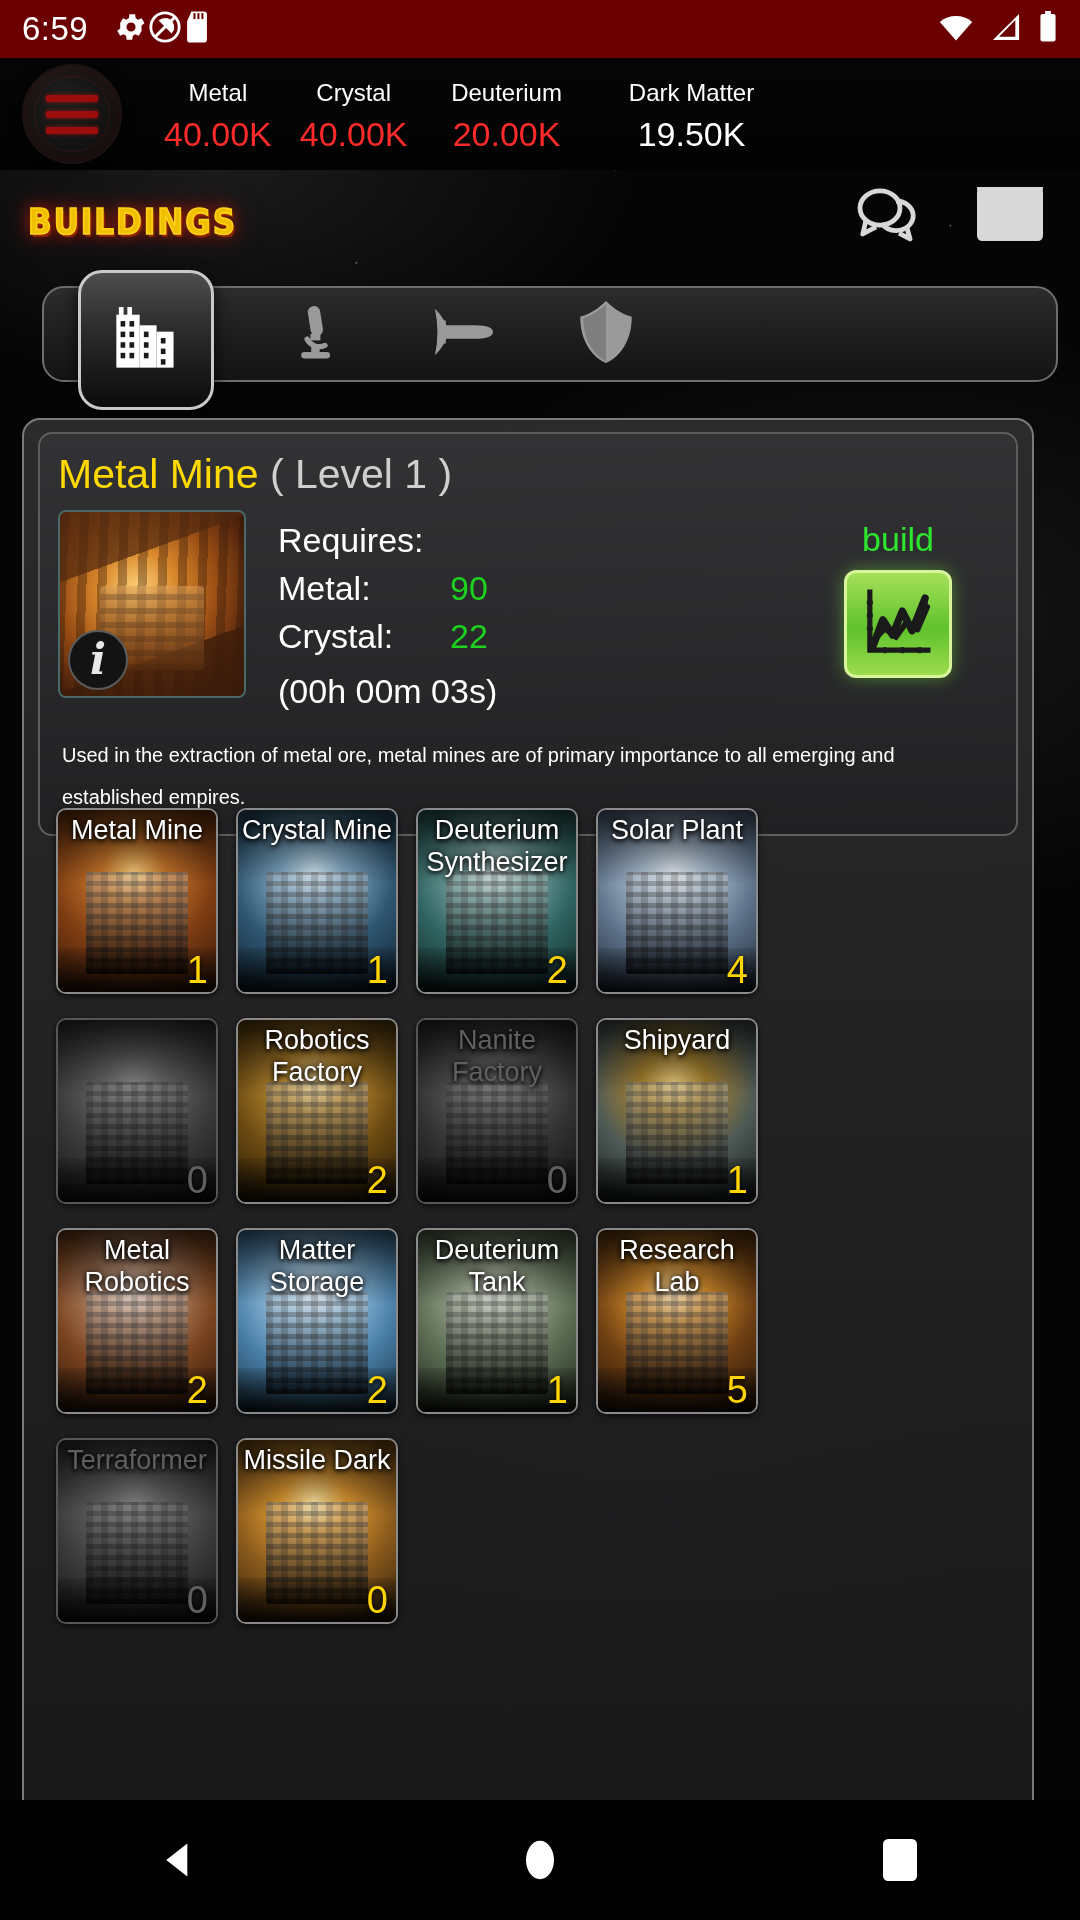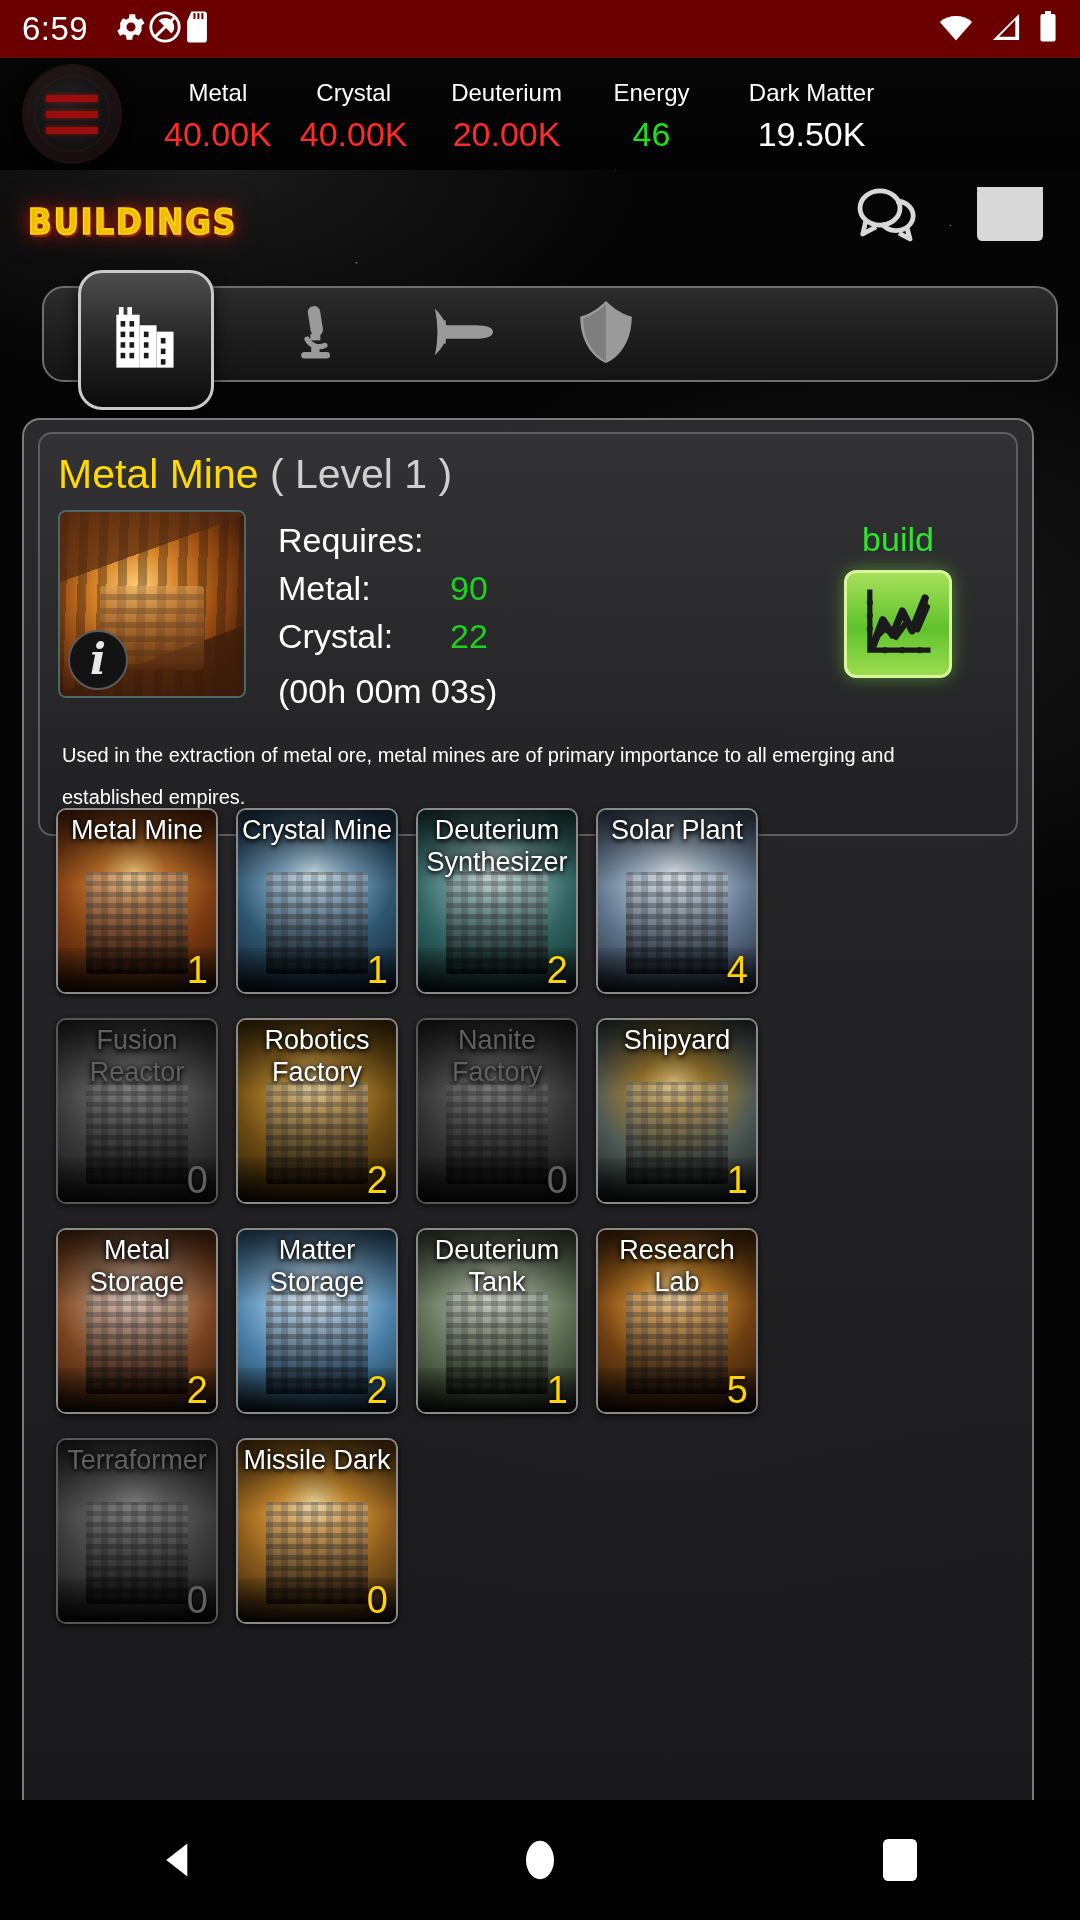--- a/index.html
+++ b/index.html
@@ -296,24 +296,20 @@
         <span class="res-name">Metal</span>
         <span class="res-val" style="color:#ff2a2a">40.00K</span>
       </div>
       <div class="res">
         <span class="res-name">Crystal</span>
         <span class="res-val" style="color:#ff2a2a">40.00K</span>
       </div>
       <div class="res" style="min-width:170px">
         <span class="res-name">Deuterium</span>
         <span class="res-val" style="color:#ff2a2a">20.00K</span>
-      </div>
-      <div class="res">
-        <span class="res-name">Energy</span>
-        <span class="res-val" style="color:#1ee01e">46</span>
       </div>
       <div class="res" style="min-width:200px">
         <span class="res-name">Dark Matter</span>
         <span class="res-val" style="color:#ffffff">19.50K</span>
       </div>
     </div>
   </div>
 
   <div id="title-row">
     <div id="page-title">Buildings</div>
@@ -493,21 +489,20 @@
           <div class="footer"></div>
           <div class="bname">Solar Plant</div>
           <div class="blevel">4</div>
         </div>
         <div class="bcard locked">
           <div class="art" style="background: radial-gradient(circle at 48% 34%, rgb(217, 221, 224) 0%, rgb(154, 161, 166) 22%, rgb(86, 92, 97) 56%, rgb(28, 31, 34) 100%), linear-gradient(rgb(154, 161, 166), rgb(28, 31, 34));">
             <div style="position: absolute; left: 18%; bottom: 10%; width: 64%; height: 56%; border-radius: 3px; background: linear-gradient(rgba(255, 255, 255, 0.28), rgba(0, 0, 0, 0.55)), repeating-linear-gradient(0deg, rgba(0, 0, 0, 0.35) 0px, rgba(0, 0, 0, 0.35) 5px, transparent 5px, transparent 11px), repeating-linear-gradient(90deg, rgba(0, 0, 0, 0.25) 0px, rgba(0, 0, 0, 0.25) 7px, transparent 7px, transparent 15px);"></div>
           </div>
           <div class="shade"></div>
           <div class="footer"></div>
-          <div class="bname">Fusion Reactor</div>
           <div class="blevel">0</div>
         </div>
         <div class="bcard">
           <div class="art" style="background: radial-gradient(circle at 48% 34%, rgb(242, 212, 138) 0%, rgb(187, 138, 49) 22%, rgb(107, 74, 18) 56%, rgb(36, 23, 5) 100%), linear-gradient(rgb(187, 138, 49), rgb(36, 23, 5));">
             <div style="position: absolute; left: 18%; bottom: 10%; width: 64%; height: 56%; border-radius: 3px; background: linear-gradient(rgba(255, 255, 255, 0.28), rgba(0, 0, 0, 0.55)), repeating-linear-gradient(0deg, rgba(0, 0, 0, 0.35) 0px, rgba(0, 0, 0, 0.35) 5px, transparent 5px, transparent 11px), repeating-linear-gradient(90deg, rgba(0, 0, 0, 0.25) 0px, rgba(0, 0, 0, 0.25) 7px, transparent 7px, transparent 15px);"></div>
           </div>
           <div class="shade"></div>
           <div class="footer"></div>
           <div class="bname">Robotics Factory</div>
           <div class="blevel">2</div>
@@ -529,21 +524,21 @@
           <div class="footer"></div>
           <div class="bname">Shipyard</div>
           <div class="blevel">1</div>
         </div>
         <div class="bcard">
           <div class="art" style="background: radial-gradient(circle at 48% 34%, rgb(232, 205, 187) 0%, rgb(185, 140, 110) 22%, rgb(122, 67, 31) 56%, rgb(42, 20, 7) 100%), linear-gradient(rgb(185, 140, 110), rgb(42, 20, 7));">
             <div style="position: absolute; left: 18%; bottom: 10%; width: 64%; height: 56%; border-radius: 3px; background: linear-gradient(rgba(255, 255, 255, 0.28), rgba(0, 0, 0, 0.55)), repeating-linear-gradient(0deg, rgba(0, 0, 0, 0.35) 0px, rgba(0, 0, 0, 0.35) 5px, transparent 5px, transparent 11px), repeating-linear-gradient(90deg, rgba(0, 0, 0, 0.25) 0px, rgba(0, 0, 0, 0.25) 7px, transparent 7px, transparent 15px);"></div>
           </div>
           <div class="shade"></div>
           <div class="footer"></div>
-          <div class="bname">Metal Storage</div>
+          <div class="bname">Metal Robotics</div>
           <div class="blevel">2</div>
         </div>
         <div class="bcard">
           <div class="art" style="background: radial-gradient(circle at 48% 34%, rgb(223, 240, 251) 0%, rgb(156, 198, 228) 22%, rgb(74, 127, 168) 56%, rgb(22, 48, 63) 100%), linear-gradient(rgb(156, 198, 228), rgb(22, 48, 63));">
             <div style="position: absolute; left: 18%; bottom: 10%; width: 64%; height: 56%; border-radius: 3px; background: linear-gradient(rgba(255, 255, 255, 0.28), rgba(0, 0, 0, 0.55)), repeating-linear-gradient(0deg, rgba(0, 0, 0, 0.35) 0px, rgba(0, 0, 0, 0.35) 5px, transparent 5px, transparent 11px), repeating-linear-gradient(90deg, rgba(0, 0, 0, 0.25) 0px, rgba(0, 0, 0, 0.25) 7px, transparent 7px, transparent 15px);"></div>
           </div>
           <div class="shade"></div>
           <div class="footer"></div>
           <div class="bname">Matter Storage</div>
           <div class="blevel">2</div>

